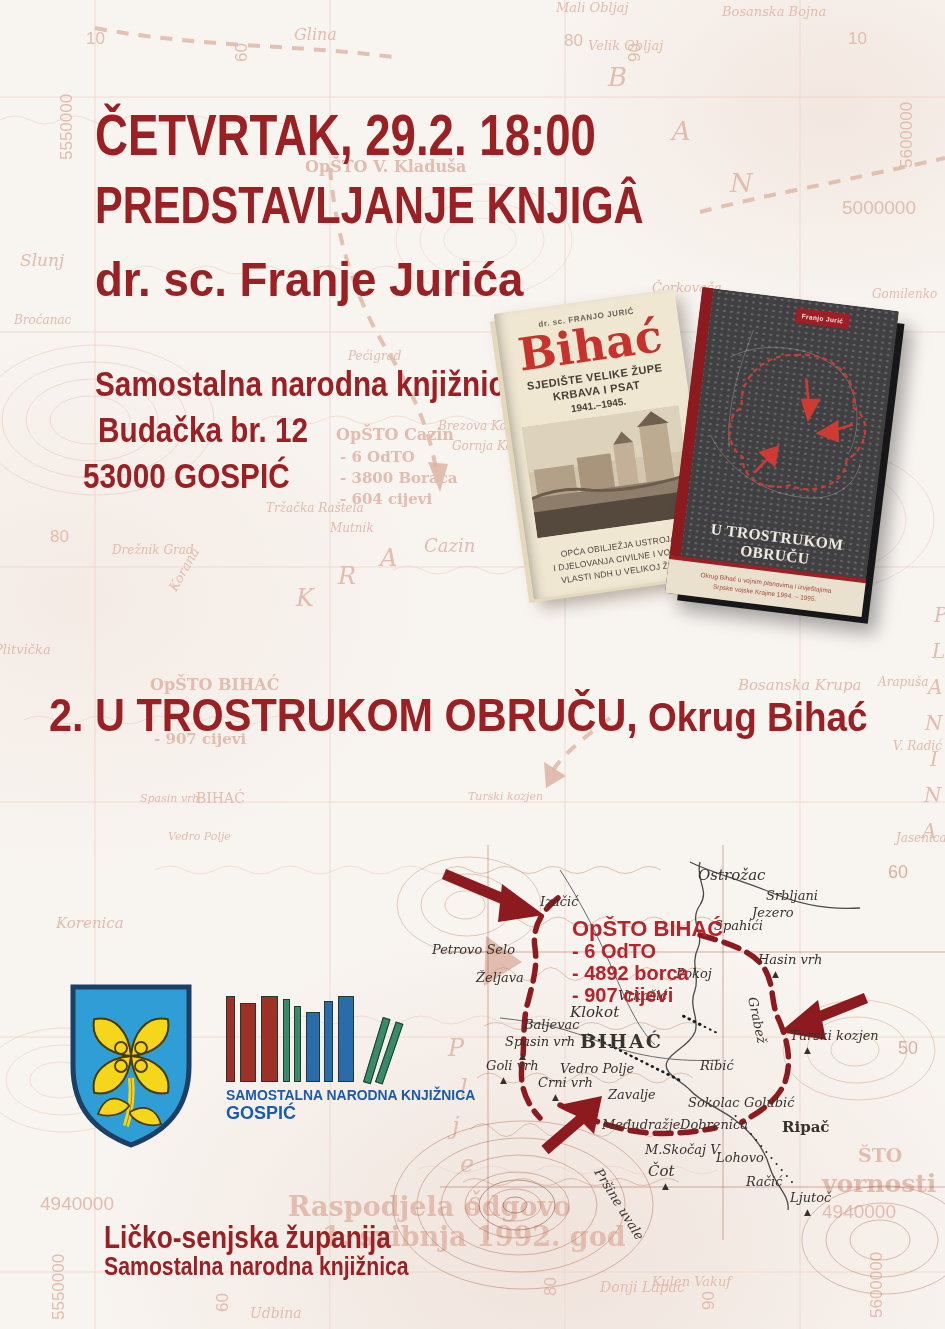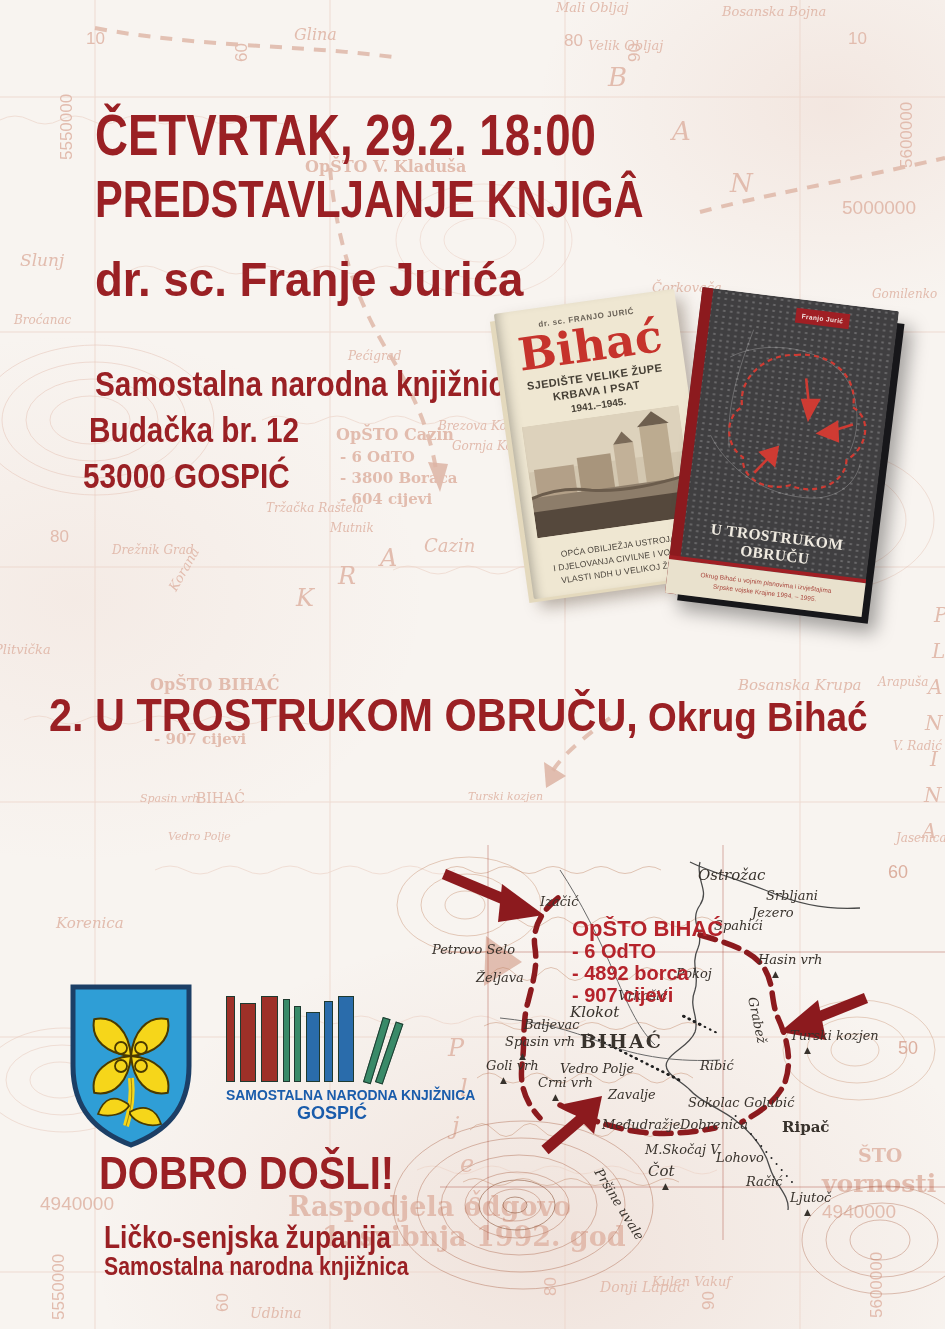--- a/index.html
+++ b/index.html
@@ -20,24 +20,24 @@
   #inset-svg text.pk{fill:#dcaf9f;font-family:"Liberation Sans",sans-serif;font-weight:normal;}
   text.it{font-style:italic}
   text.bd{font-weight:bold}
   text.sc{letter-spacing:2px;font-weight:bold;}
   text.tri{font-size:9px;fill:#4a453e;font-style:normal;font-weight:normal;}
   
   .ptext{position:absolute;color:var(--red);white-space:nowrap;}
   .cond{display:inline-block;transform-origin:0 50%;white-space:nowrap;}
   .c80{transform:scaleX(.80)} .c85{transform:scaleX(.85)} .c90{transform:scaleX(.90)} .c95{transform:scaleX(.95)}
   .h1{left:95px;top:102px;font-size:57px;font-weight:bold;}
-  .h2{left:95px;top:169px;font-size:52px;font-weight:bold;}
+  .h2{left:95px;top:175px;font-size:52px;font-weight:bold;}
   .h3{left:95px;top:252px;font-size:48px;font-weight:bold;}
   .v1{left:95px;top:364px;font-size:35px;font-weight:bold;}
-  .v2{left:89px;top:410px;font-size:35px;font-weight:bold;}
+  .v2{left:98px;top:410px;font-size:35px;font-weight:bold;}
   .v3{left:83px;top:456px;font-size:35px;font-weight:bold;}
   .li1{left:49px;top:618px;}
   .li2{left:49px;top:688px;}
   .li3{left:95px;top:758px;font-size:41px;font-weight:bold;}
   .li4{left:95px;top:818px;font-size:41px;font-weight:bold;}
   .li-b{font-size:46px;font-weight:bold;}
   .li-r{font-size:41px;font-weight:bold;}
   .welcome{left:99px;top:1145px;font-size:47px;font-weight:bold;}
   .f1{left:104px;top:1220px;font-size:31px;font-weight:bold;}
   .f2{left:104px;top:1252px;font-size:25px;font-weight:bold;}
@@ -66,21 +66,21 @@
   .b2-stripe{position:absolute;left:0;right:0;bottom:34px;height:4px;background:#a01f24;}
   .b2-band{position:absolute;left:0;right:0;bottom:0;height:34px;background:#e9e1cd;
     display:flex;flex-direction:column;justify-content:center;}
   .b2-sub{font-size:6.5px;color:#a8453c;text-align:center;line-height:1.5;}
   
   .shield{position:absolute;left:62px;top:982px;}
   .liblogo{position:absolute;left:226px;top:994px;width:212px;}
   .libbars{display:flex;align-items:flex-end;height:88px;}
   .libbars .bar{border:1px solid #1f3a30;box-sizing:border-box;}
   .libline1{margin-top:5px;font-size:14.5px;font-weight:bold;color:#1a5cab;text-align:center;white-space:nowrap;transform:scaleX(.96);transform-origin:0 50%;}
-  .libline2{font-size:18px;font-weight:bold;color:#1a5cab;text-align:center;}
+  .libline2{font-size:18px;font-weight:bold;color:#1a5cab;}
 </style>
 </head>
 <body>
 
 <div class="page" style="--red: #9a2024;">
 
   <svg id="bg-svg" class="layer" width="945" height="1329">
     <g stroke="#ecd4c9" stroke-width="1" opacity=".8">
       <line x1="95" y1="0" x2="95" y2="1329"></line>
         <line x1="330" y1="0" x2="330" y2="1329"></line>
@@ -504,17 +504,16 @@
         <div class="bar" style="width: 14px; height: 70px; background: rgb(42, 108, 171); margin-left: 5px;"></div>
         <div class="bar" style="width: 9px; height: 81px; background: rgb(42, 108, 171); margin-left: 4px;"></div>
         <div class="bar" style="width: 16px; height: 86px; background: rgb(42, 108, 171); margin-left: 5px;"></div>
         <div class="bar" style="width: 8px; height: 68px; background: rgb(57, 138, 104); margin-left: 9px; transform: rotate(17deg); transform-origin: left bottom;"></div>
         <div class="bar" style="width: 8px; height: 64px; background: rgb(57, 138, 104); margin-left: 4px; transform: rotate(19deg); transform-origin: left bottom;"></div>
       </div>
     <div class="libline1">SAMOSTALNA NARODNA KNJIŽNICA</div>
     <div class="libline2">GOSPIĆ</div>
   </div>
 
-  <div class="ptext welcome"><span class="cond c85">DOBRO DOŠLI!</span></div>
   <div class="ptext f1"><span class="cond c85">Ličko-senjska županija</span></div>
   <div class="ptext f2"><span class="cond c85">Samostalna narodna knjižnica</span></div>
 
 </div>
 
 </body></html>

